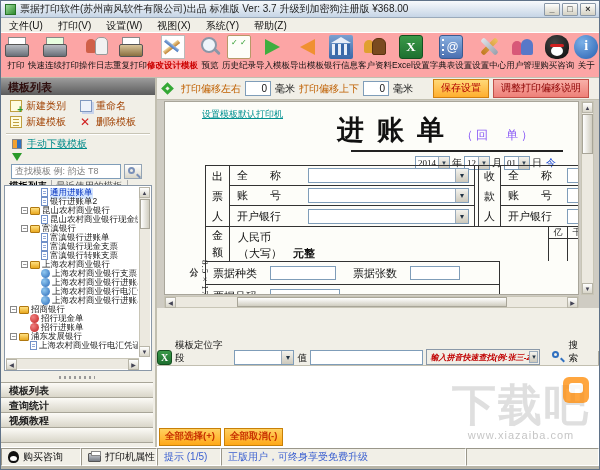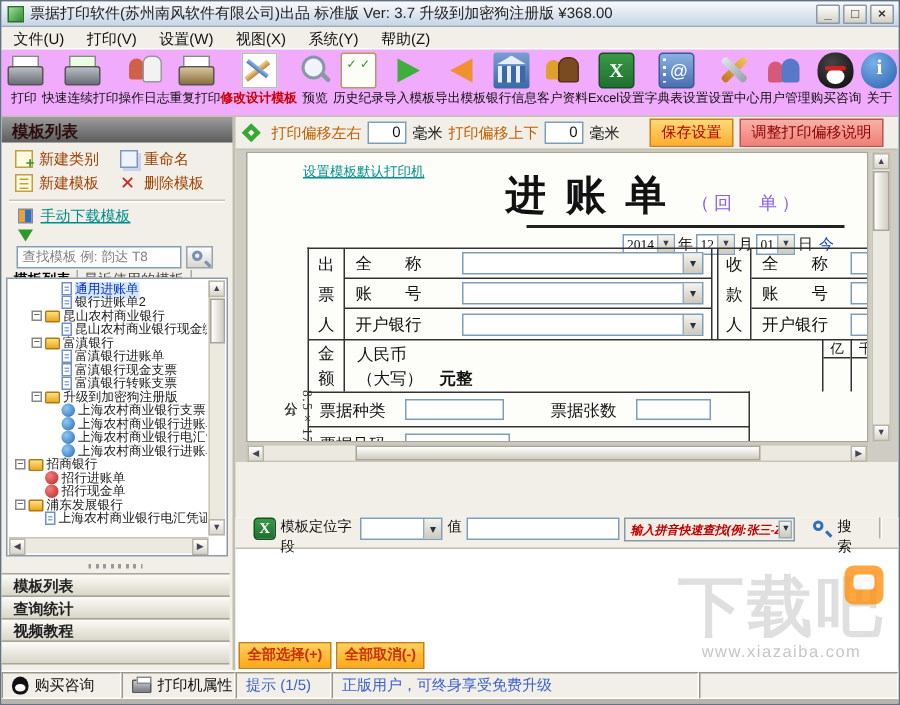--- a/index.html
+++ b/index.html
@@ -20,21 +20,21 @@
   .winbtn{width:16px;height:13px;border:1px solid #8a98a8;border-radius:1px;
     background:linear-gradient(#fdfdfb,#d5d2c4);font-size:9px;line-height:11px;
     text-align:center;color:#333;font-weight:bold;}
 
   
   .menubar{position:absolute;left:0;top:17px;right:0;height:14px;display:flex;gap:15px;
     padding:1px 8px 0;font-size:10px;background:#f1efe7;}
   .menu-item{white-space:nowrap;}
 
   
-  .toolbar{position:absolute;left:0;top:31px;right:0;height:46px;background:#f0abfc;
+  .toolbar{position:absolute;left:0;top:31px;right:0;height:46px;background:#fca5a5;
     border-top:1px solid #ffffff;border-bottom:1px solid #c2bfb0;
     display:flex;justify-content:space-between;align-items:flex-start;
     padding:2px 3px 0;overflow:hidden;}
   .tb-item{display:flex;flex-direction:column;align-items:center;flex:0 0 auto;}
   .tb-label{font-size:8.5px;white-space:nowrap;margin-top:1px;color:#111;}
   .tb-item.accent .tb-label{color:#cc0000;font-weight:bold;}
   .tbicon{width:24px;height:24px;position:relative;display:block;}
   .i-printer::before,.i-printer-fast::before,.i-printer-repeat::before{content:"";position:absolute;left:4px;top:2px;width:16px;height:8px;background:#fff;border:1px solid #888;}
   .i-printer::after,.i-printer-fast::after,.i-printer-repeat::after{content:"";position:absolute;left:1px;top:9px;width:22px;height:11px;border-radius:2px;border:1px solid #555;background:linear-gradient(#b9bdc3,#6a6f78);}
   .i-printer-fast::before{background:#e8ffe0;}
@@ -90,21 +90,21 @@
   .sb-actions{display:flex;flex-wrap:wrap;padding:3px 0 0 9px;}
   .sb-action{width:70px;display:flex;align-items:center;gap:4px;font-size:10px;color:#a04000;height:16px;white-space:nowrap;cursor:default;}
   .sico{width:12px;height:12px;position:relative;flex:none;}
   .si-new-category{background:#fffce0;border:1px solid #c0a040;}
   .si-new-category::after{content:"+";position:absolute;right:-2px;bottom:-4px;color:#2a9a2a;font-weight:bold;font-size:10px;}
   .si-rename{background:#eef2fa;border:1px solid #8098c0;box-shadow:2px 2px 0 #c8d4ec;}
   .si-new-template{background:#fffce0;border:1px solid #c0a040;}
   .si-new-template::after{content:"";position:absolute;left:2px;top:2px;right:2px;height:1px;background:#c0a040;box-shadow:0 3px 0 #c0a040,0 6px 0 #c0a040;}
   .si-delete-template::after{content:"✕";position:absolute;left:0;top:-1px;color:#d02020;font-weight:bold;font-size:12px;}
   .sb-divider{height:1px;background:#c8c5b6;box-shadow:0 1px 0 #fff;margin:3px 5px;}
-  .sb-link{display:flex;align-items:center;gap:5px;font-size:10px;padding:0 0 0 11px;height:13px;white-space:nowrap;}
+  .sb-link{display:flex;align-items:center;gap:5px;font-size:10px;padding:0 0 0 11px;height:13px;white-space:nowrap;text-decoration:underline;}
   .sb-link .teal{color:#008b8b;text-decoration:underline;}
   .sb-link .darkred{color:#8b0000;}
   .si-grid{width:10px;height:10px;background:linear-gradient(90deg,#f0a030 50%,#3070c0 50%);border:1px solid #888;flex:none;}
   .si-down{width:0;height:0;border-left:5px solid transparent;border-right:5px solid transparent;border-top:8px solid #2a9a2a;flex:none;}
   .sb-search{display:flex;align-items:center;gap:3px;padding:2px 4px 1px 10px;height:16px;}
   .sb-search input{width:110px;height:15px;border:1px solid #7f9db9;font-size:9px;color:#808080;padding:0 3px;background:#fff;}
   .magbtn{width:18px;height:15px;border:1px solid #93a4b5;background:linear-gradient(#fff,#d9d6c9);position:relative;}
   .mag{position:absolute;left:3px;top:2px;width:7px;height:7px;border:2px solid #7a90b8;border-radius:50%;}
   .mag::after{content:"";position:absolute;left:6px;top:6px;width:5px;height:2px;background:#7a90b8;transform:rotate(45deg);}
   .mag.blue{border-color:#3070c0;}
@@ -178,21 +178,21 @@
   .dvs{position:absolute;right:5px;top:1px;bottom:13px;width:13px;background:#ece9e0;border:1px solid #c8c5b6;}
   .dvs .sa{position:absolute;left:0;width:11px;}
   .dvs .sa.up{top:0;}
   .dvs .sa.down{bottom:0;}
   .dvs .thumb{position:absolute;left:0;width:11px;top:12px;height:40px;border:1px solid #a8a598;background:linear-gradient(90deg,#fff,#d0cdc0);}
   .dhs{position:absolute;left:7px;right:20px;bottom:0;height:12px;background:#ece9e0;border:1px solid #c8c5b6;display:flex;justify-content:space-between;}
   .dhs .thumb{width:270px;height:10px;border:1px solid #a8a598;background:linear-gradient(#fff,#d0cdc0);}
 
   
   .bottompanel{position:absolute;left:156px;top:344px;right:0;height:104px;background:#fff;}
-  .bp-row{height:21px;display:flex;align-items:flex-start;gap:3px;padding:0 12px;font-size:9.5px;
+  .bp-row{height:21px;display:flex;align-items:flex-end;gap:3px;padding:0 0;font-size:9.5px;
     background:#f1efe7;border-bottom:1px solid #c2bfb0;}
   .i-excel-sm{width:15px;height:15px;position:relative;flex:none;}
   .i-excel-sm::before{font-size:10px;top:1px;}
   .bp-combo{width:62px;height:15px;border:1px solid #7f9db9;background:#fff;position:relative;}
   .bp-combo::after{content:"▾";position:absolute;right:0;top:0;bottom:0;width:11px;
     background:linear-gradient(#f4f3ee,#cdc9bc);border-left:1px solid #9aabbc;font-size:8px;line-height:13px;text-align:center;color:#234;}
   .bp-input{width:116px;height:15px;border:1px solid #7f9db9;background:#fff;}
   .bp-pinyin{width:114px;height:16px;border:1px solid #8a98a8;background:#f1efe7;
     display:flex;align-items:center;justify-content:space-between;padding:0 1px 0 3px;}
   .bp-hint{color:#c00000;font-style:italic;font-weight:bold;font-size:8px;white-space:nowrap;overflow:hidden;}
@@ -412,21 +412,21 @@
           </div>
           <div class="tree-row">
             <span style="width: 34px; flex: 0 0 auto;"></span>
             <span class="ti ti-doc"></span>
             <span class="tl">富滇银行转账支票</span>
           </div>
           <div class="tree-row">
             <span style="width: 14px; flex: 0 0 auto;"></span>
             <span class="tw-exp">−</span>
             <span class="ti ti-folder"></span>
-            <span class="tl">升级到加密狗注册版</span>
+            <span class="tl">上海农村商业银行</span>
           </div>
           <div class="tree-row">
             <span style="width: 34px; flex: 0 0 auto;"></span>
             <span class="ti ti-globe"></span>
             <span class="tl">上海农村商业银行支票</span>
           </div>
           <div class="tree-row">
             <span style="width: 34px; flex: 0 0 auto;"></span>
             <span class="ti ti-globe"></span>
             <span class="tl">上海农村商业银行进账单</span>
@@ -443,26 +443,26 @@
           </div>
           <div class="tree-row">
             <span style="width: 3px; flex: 0 0 auto;"></span>
             <span class="tw-exp">−</span>
             <span class="ti ti-folder"></span>
             <span class="tl">招商银行</span>
           </div>
           <div class="tree-row">
             <span style="width: 23px; flex: 0 0 auto;"></span>
             <span class="ti ti-reddoc"></span>
-            <span class="tl">招行进账单</span>
+            <span class="tl">招行现金单</span>
           </div>
           <div class="tree-row">
             <span style="width: 23px; flex: 0 0 auto;"></span>
             <span class="ti ti-reddoc"></span>
-            <span class="tl">招行现金单</span>
+            <span class="tl">招行进账单</span>
           </div>
           <div class="tree-row">
             <span style="width: 3px; flex: 0 0 auto;"></span>
             <span class="tw-exp">−</span>
             <span class="ti ti-folder"></span>
             <span class="tl">浦东发展银行</span>
           </div>
           <div class="tree-row">
             <span style="width: 23px; flex: 0 0 auto;"></span>
             <span class="ti ti-doc"></span>
@@ -569,21 +569,21 @@
               <span class="dh">亿</span>
             </span>
             <span class="dg-cell">
               <span class="dh">千</span>
             </span>
           </div>
 
         <div class="fcell brow" style="left:0;top:95px;width:294px;height:23px;">
           <span class="flabel sm">票据种类</span>
           <span class="inputbox" style="width:66px;"></span>
-          <span class="flabel sm" style="margin-left:24px;">票据张数</span>
+          <span class="flabel sm" style="margin-left:10px;">票据张数</span>
           <span class="inputbox" style="width:50px;"></span>
         </div>
         <div class="fcell brow" style="left:0;top:118px;width:294px;height:23px;">
           <span class="flabel sm">票据号码</span>
           <span class="inputbox" style="width:70px;"></span>
         </div>
         <div class="fcell" style="left:0;top:141px;width:294px;height:21px;border-top:1px solid #333;border-right:1px solid #333;"></div>
       </div>
 
       <span class="mnote ser">8.5×17.5公分</span>

